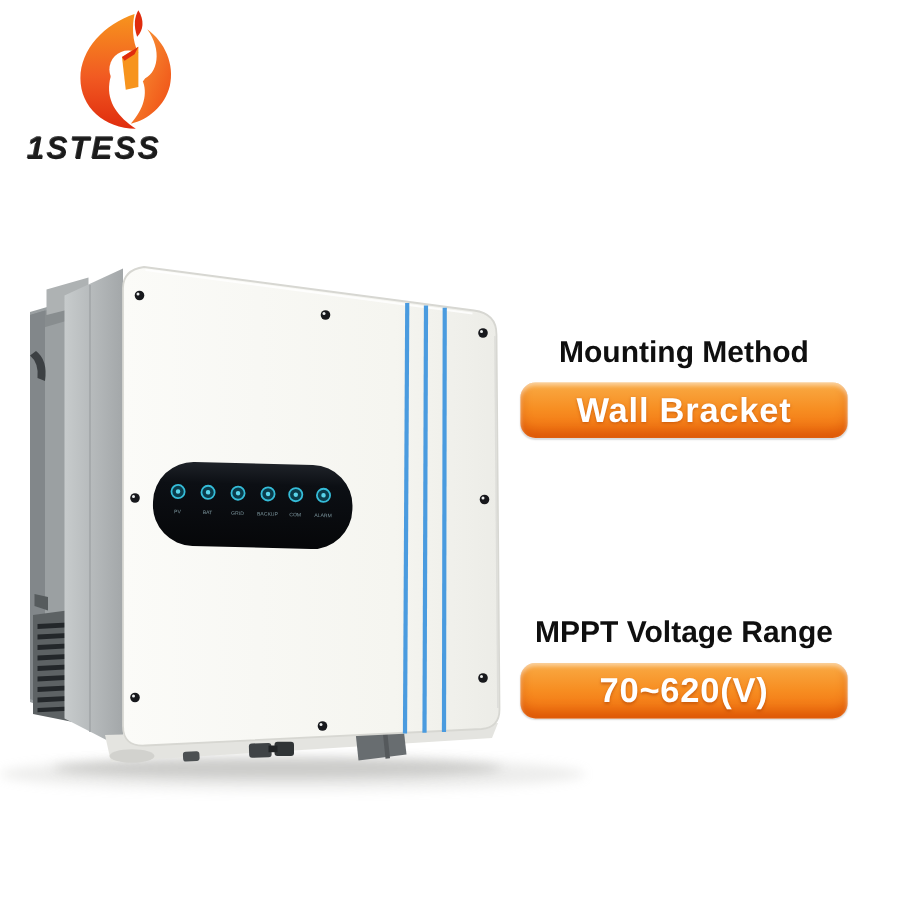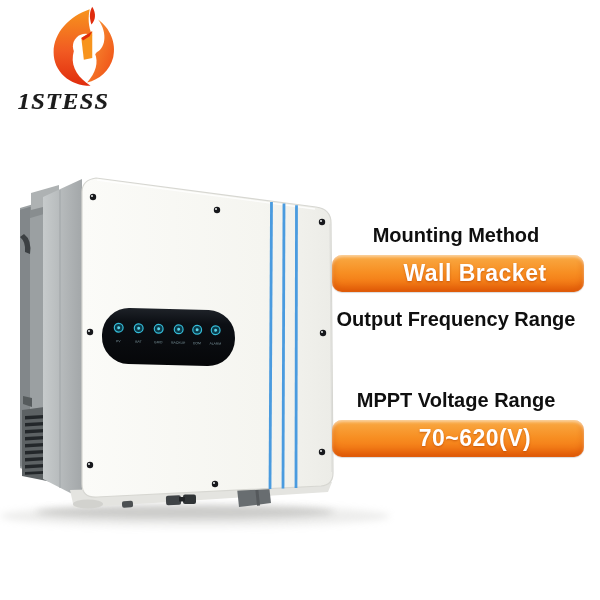--- a/index.html
+++ b/index.html
@@ -7,41 +7,40 @@
   .stage{position:relative;width:600px;height:600px;background:#ffffff;overflow:hidden;}
 
   
   .device-svg{position:absolute;left:0;top:0;width:600px;height:600px;}
 
   
   .logo{position:absolute;left:18px;top:6px;width:150px;text-align:left;}
   .logo-flame{display:block;margin-left:20px;}
   .logo-text{
     margin-top:-2px;
-    font-size:24px;font-weight:bold;font-style:italic;
+    font-size:21px;font-weight:bold;font-style:italic;
     letter-spacing:1.5px;color:#1b1b1b;
     text-shadow:0.5px 0.5px 0 #ffffff, -0.5px -0.5px 0 #444;
-    font-family:Liberation Serif, serif;
   }
 
   
   .specs{position:absolute;left:332px;top:0;width:248px;height:600px;}
   .spec{position:absolute;left:0;width:248px;}
   .spec-1{top:224px;}
   .spec-2{top:308px;}
-  .spec-3{top:389px;}
+  .spec-3{top:411px;}
   .spec-title{
     text-align:center;font-size:20px;font-weight:bold;color:#0f0f0f;
     white-space:nowrap;margin-bottom:9px;line-height:22px;
   }
   .spec-pill{
     margin:0 auto;width:218px;height:37px;border-radius:10px;
     background:linear-gradient(180deg,#f9ab45 0%,#f78e22 48%,#f06c0c 100%);
     box-shadow:inset 0 2px 3px rgba(255,255,255,0.5), inset 0 -5px 7px rgba(198,62,0,0.45), 0 1px 1px rgba(0,0,0,0.15);
-    display:flex;align-items:center;justify-content:center;padding-left:34px;
+    display:flex;align-items:center;justify-content:center;
   }
   .spec-value{
     color:#ffffff;font-size:23px;font-weight:bold;letter-spacing:0.5px;
     text-shadow:0 1px 2px rgba(170,60,0,0.55);
   }
 </style>
 </head>
 <body>
 
 <div class="stage">
@@ -228,21 +227,20 @@
   <div class="specs">
 
     <div class="spec spec-1">
       <div class="spec-title">Mounting Method</div>
       <div class="spec-pill">
         <span class="spec-value">Wall Bracket</span>
       </div>
     </div>
 
     <div class="spec spec-2">
-      <div class="spec-title">Output Frequency Range</div>
     </div>
 
     <div class="spec spec-3">
       <div class="spec-title">MPPT Voltage Range</div>
       <div class="spec-pill">
         <span class="spec-value">70~620(V)</span>
       </div>
     </div>
 
   </div>

